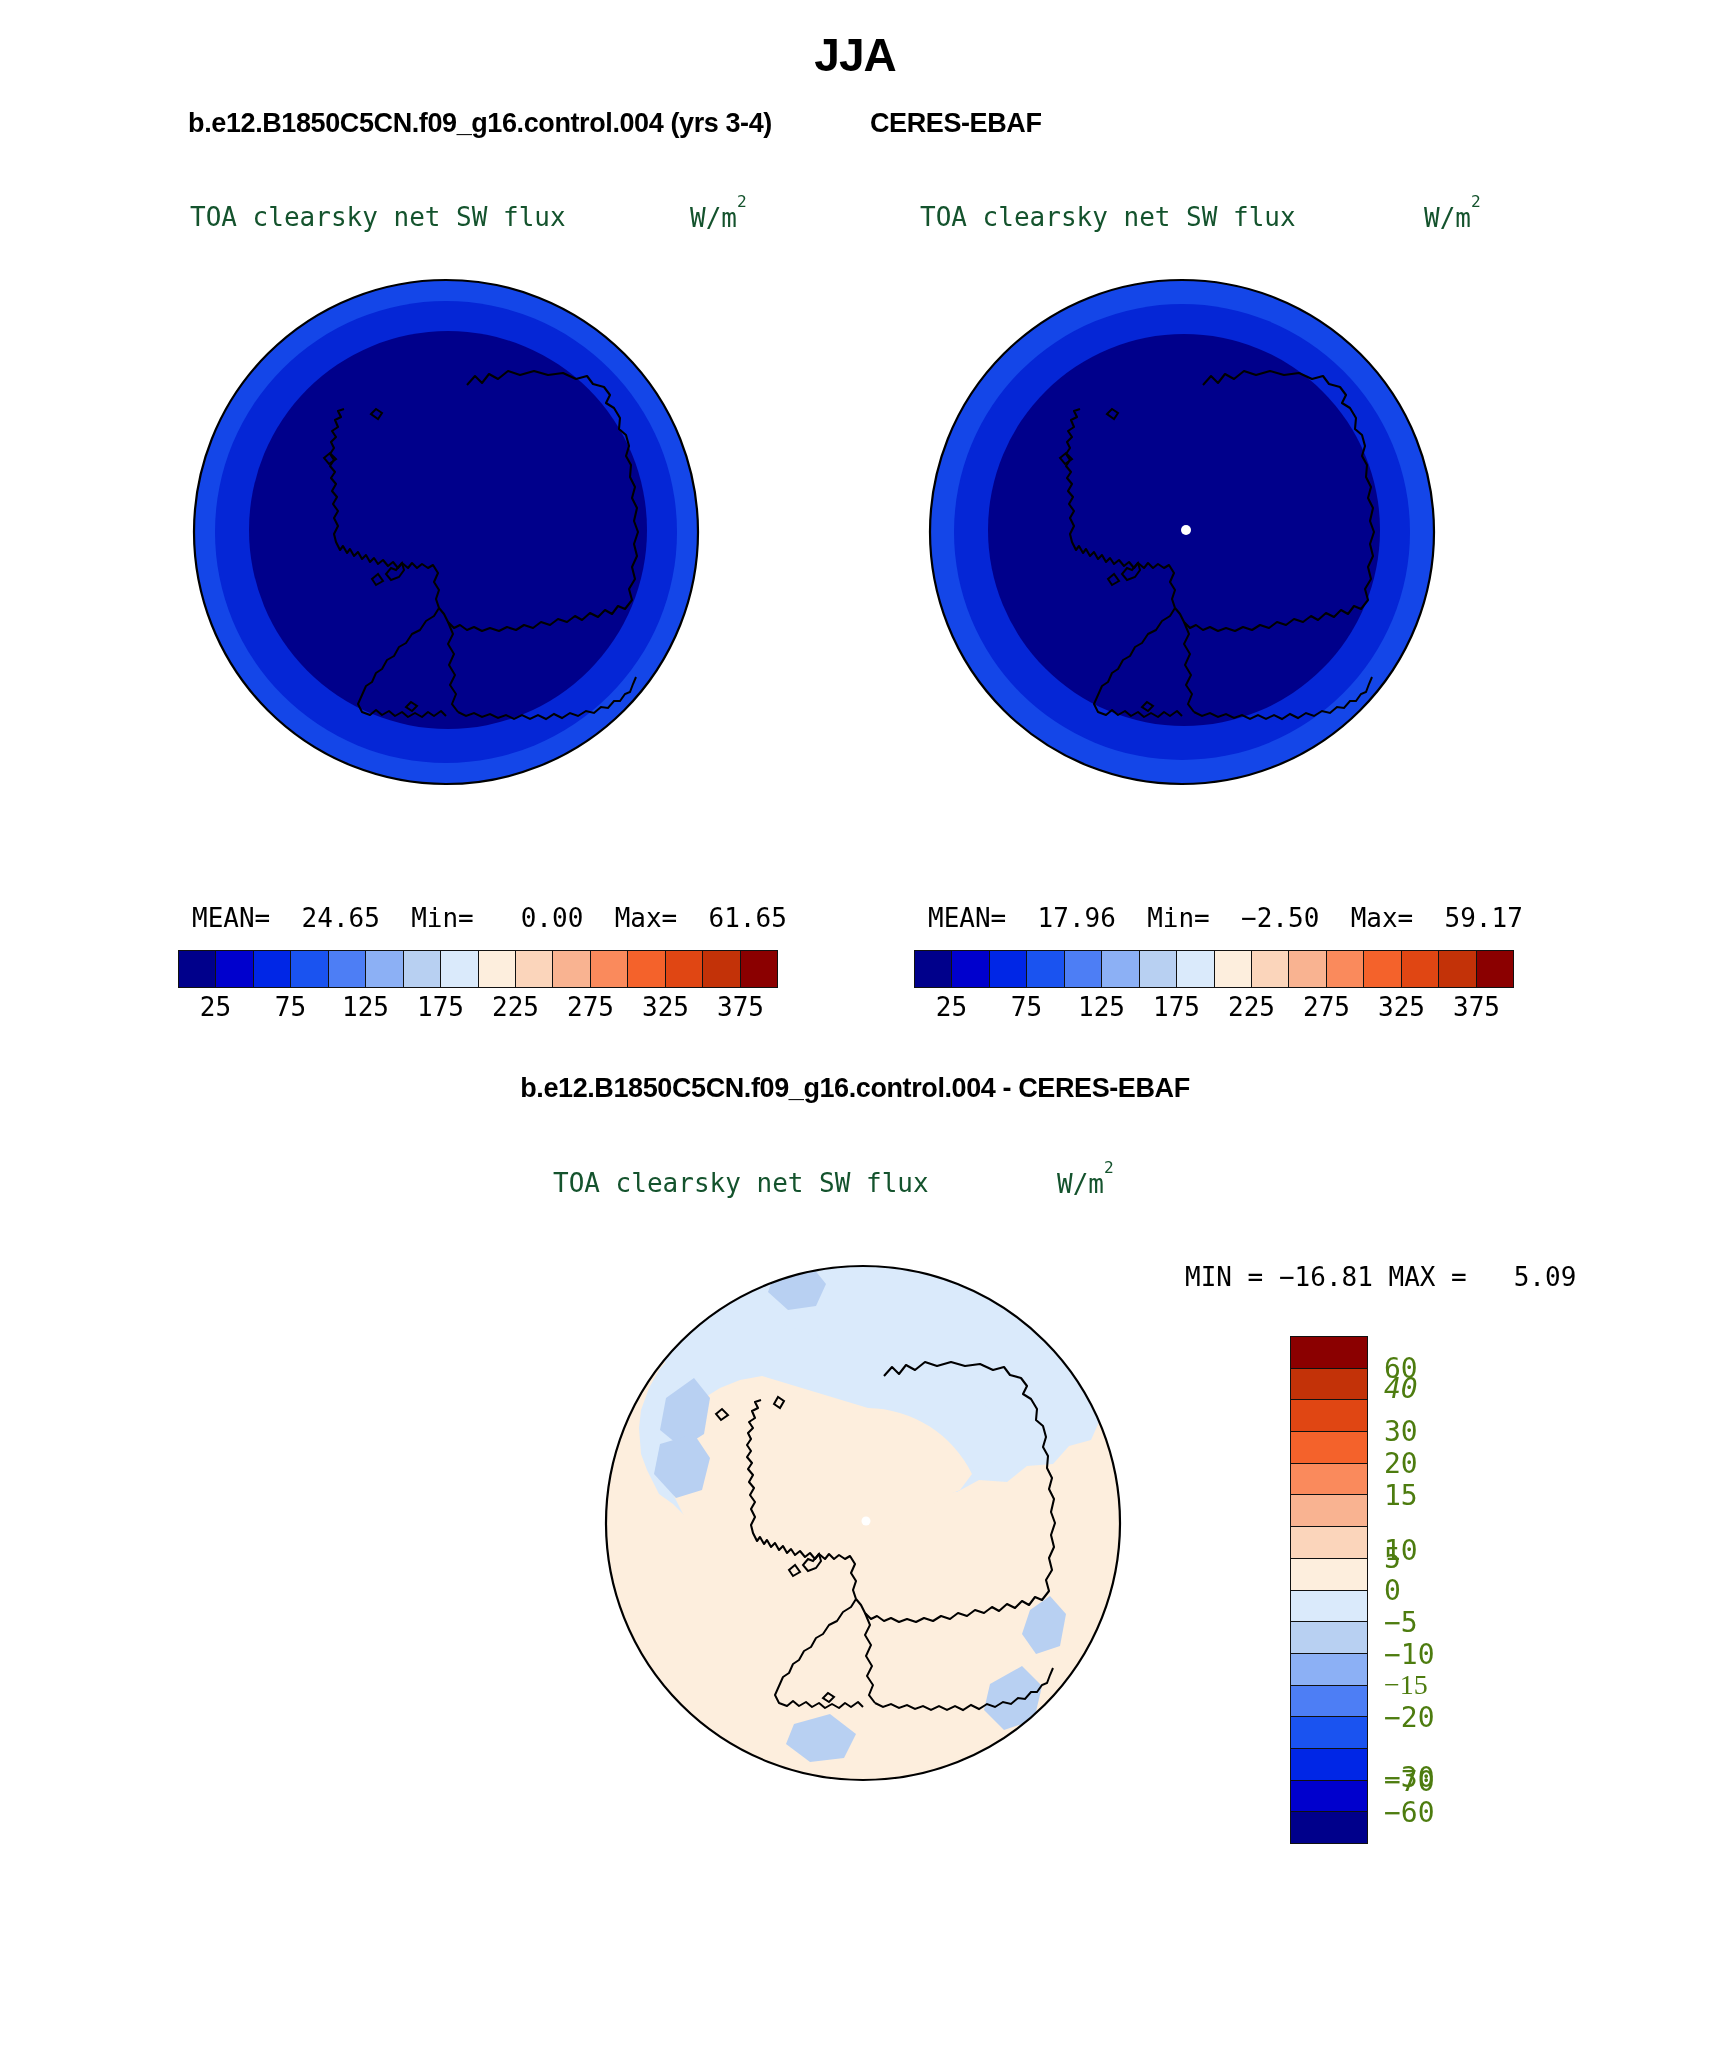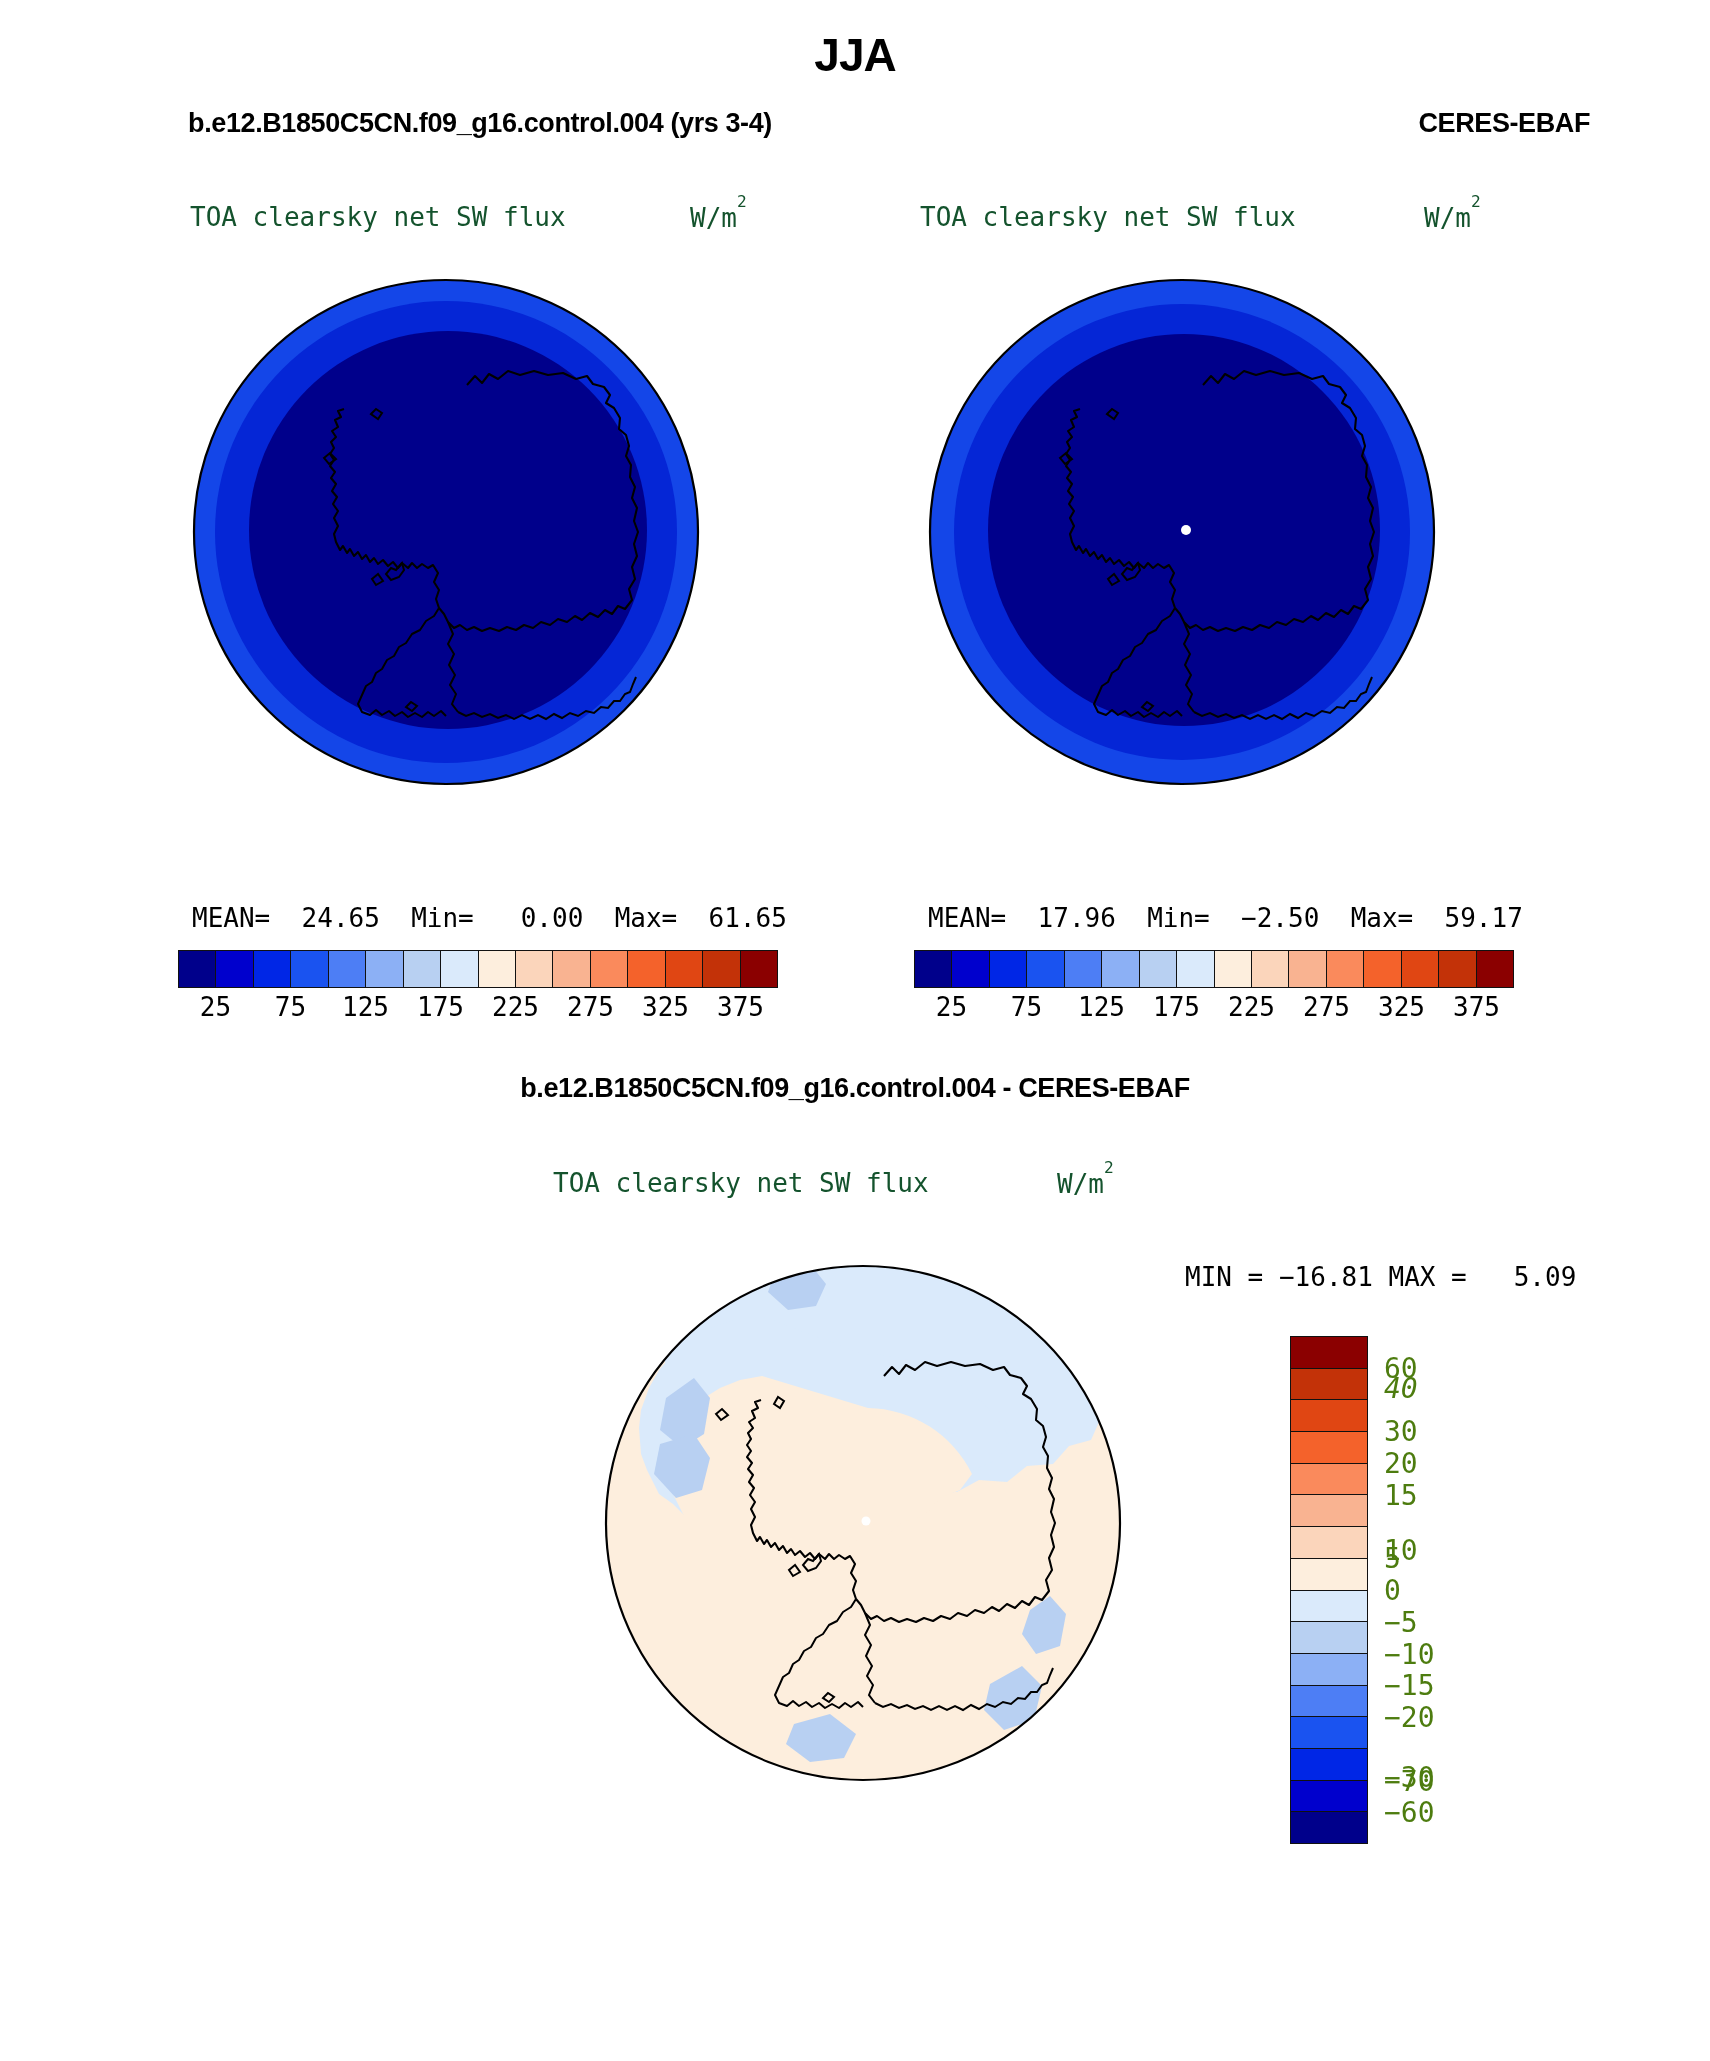--- a/index.html
+++ b/index.html
@@ -28,21 +28,21 @@
   }
   .panel-title {
     font-family: "Liberation Sans", sans-serif;
     font-weight: bold;
     font-size: 27px;
     color: #000;
     white-space: nowrap;
     letter-spacing: -0.4px;
   }
   #left-case-title  { top: 108px; left: 120px; width: 720px; text-align: center; }
-  #right-case-title { top: 108px; left: 870px; width: 720px; text-align: right; }
+  #right-case-title { top: 108px; left: 870px; width: 720px; text-align: left; }
   #diff-case-title  { top: 1073px; left: 0; width: 1710px; text-align: center; font-size: 27px; }
 
   
   .varline {
     font-family: "DejaVu Sans Mono", monospace;
     font-size: 26px;
     color: #14532d;
     white-space: nowrap;
     letter-spacing: 0px;
   }
@@ -407,18 +407,18 @@
     <span style="top: 31.75px;">60</span>
     <span style="top: 52px; font-style: italic;">40</span>
     <span style="top: 95.25px;">30</span>
     <span style="top: 127px;">20</span>
     <span style="top: 158.75px;">15</span>
     <span style="top: 207px; margin-top: 7px;">10</span>
     <span style="top: 222.25px;">5</span>
     <span style="top: 254px;">0</span>
     <span style="top: 285.75px;">−5</span>
     <span style="top: 317.5px;">−10</span>
-    <span style="top: 349.25px;">−15</span>
+    <span style="top: 349.25px; font-family: Liberation Serif, serif;">−15</span>
     <span style="top: 381px;">−20</span>
     <span style="top: 412.75px; margin-top: 28px;">−30</span>
     <span style="top: 444.5px;">−70</span>
     <span style="top: 476.25px;">−60</span>
   </div>
 
 </body></html>

